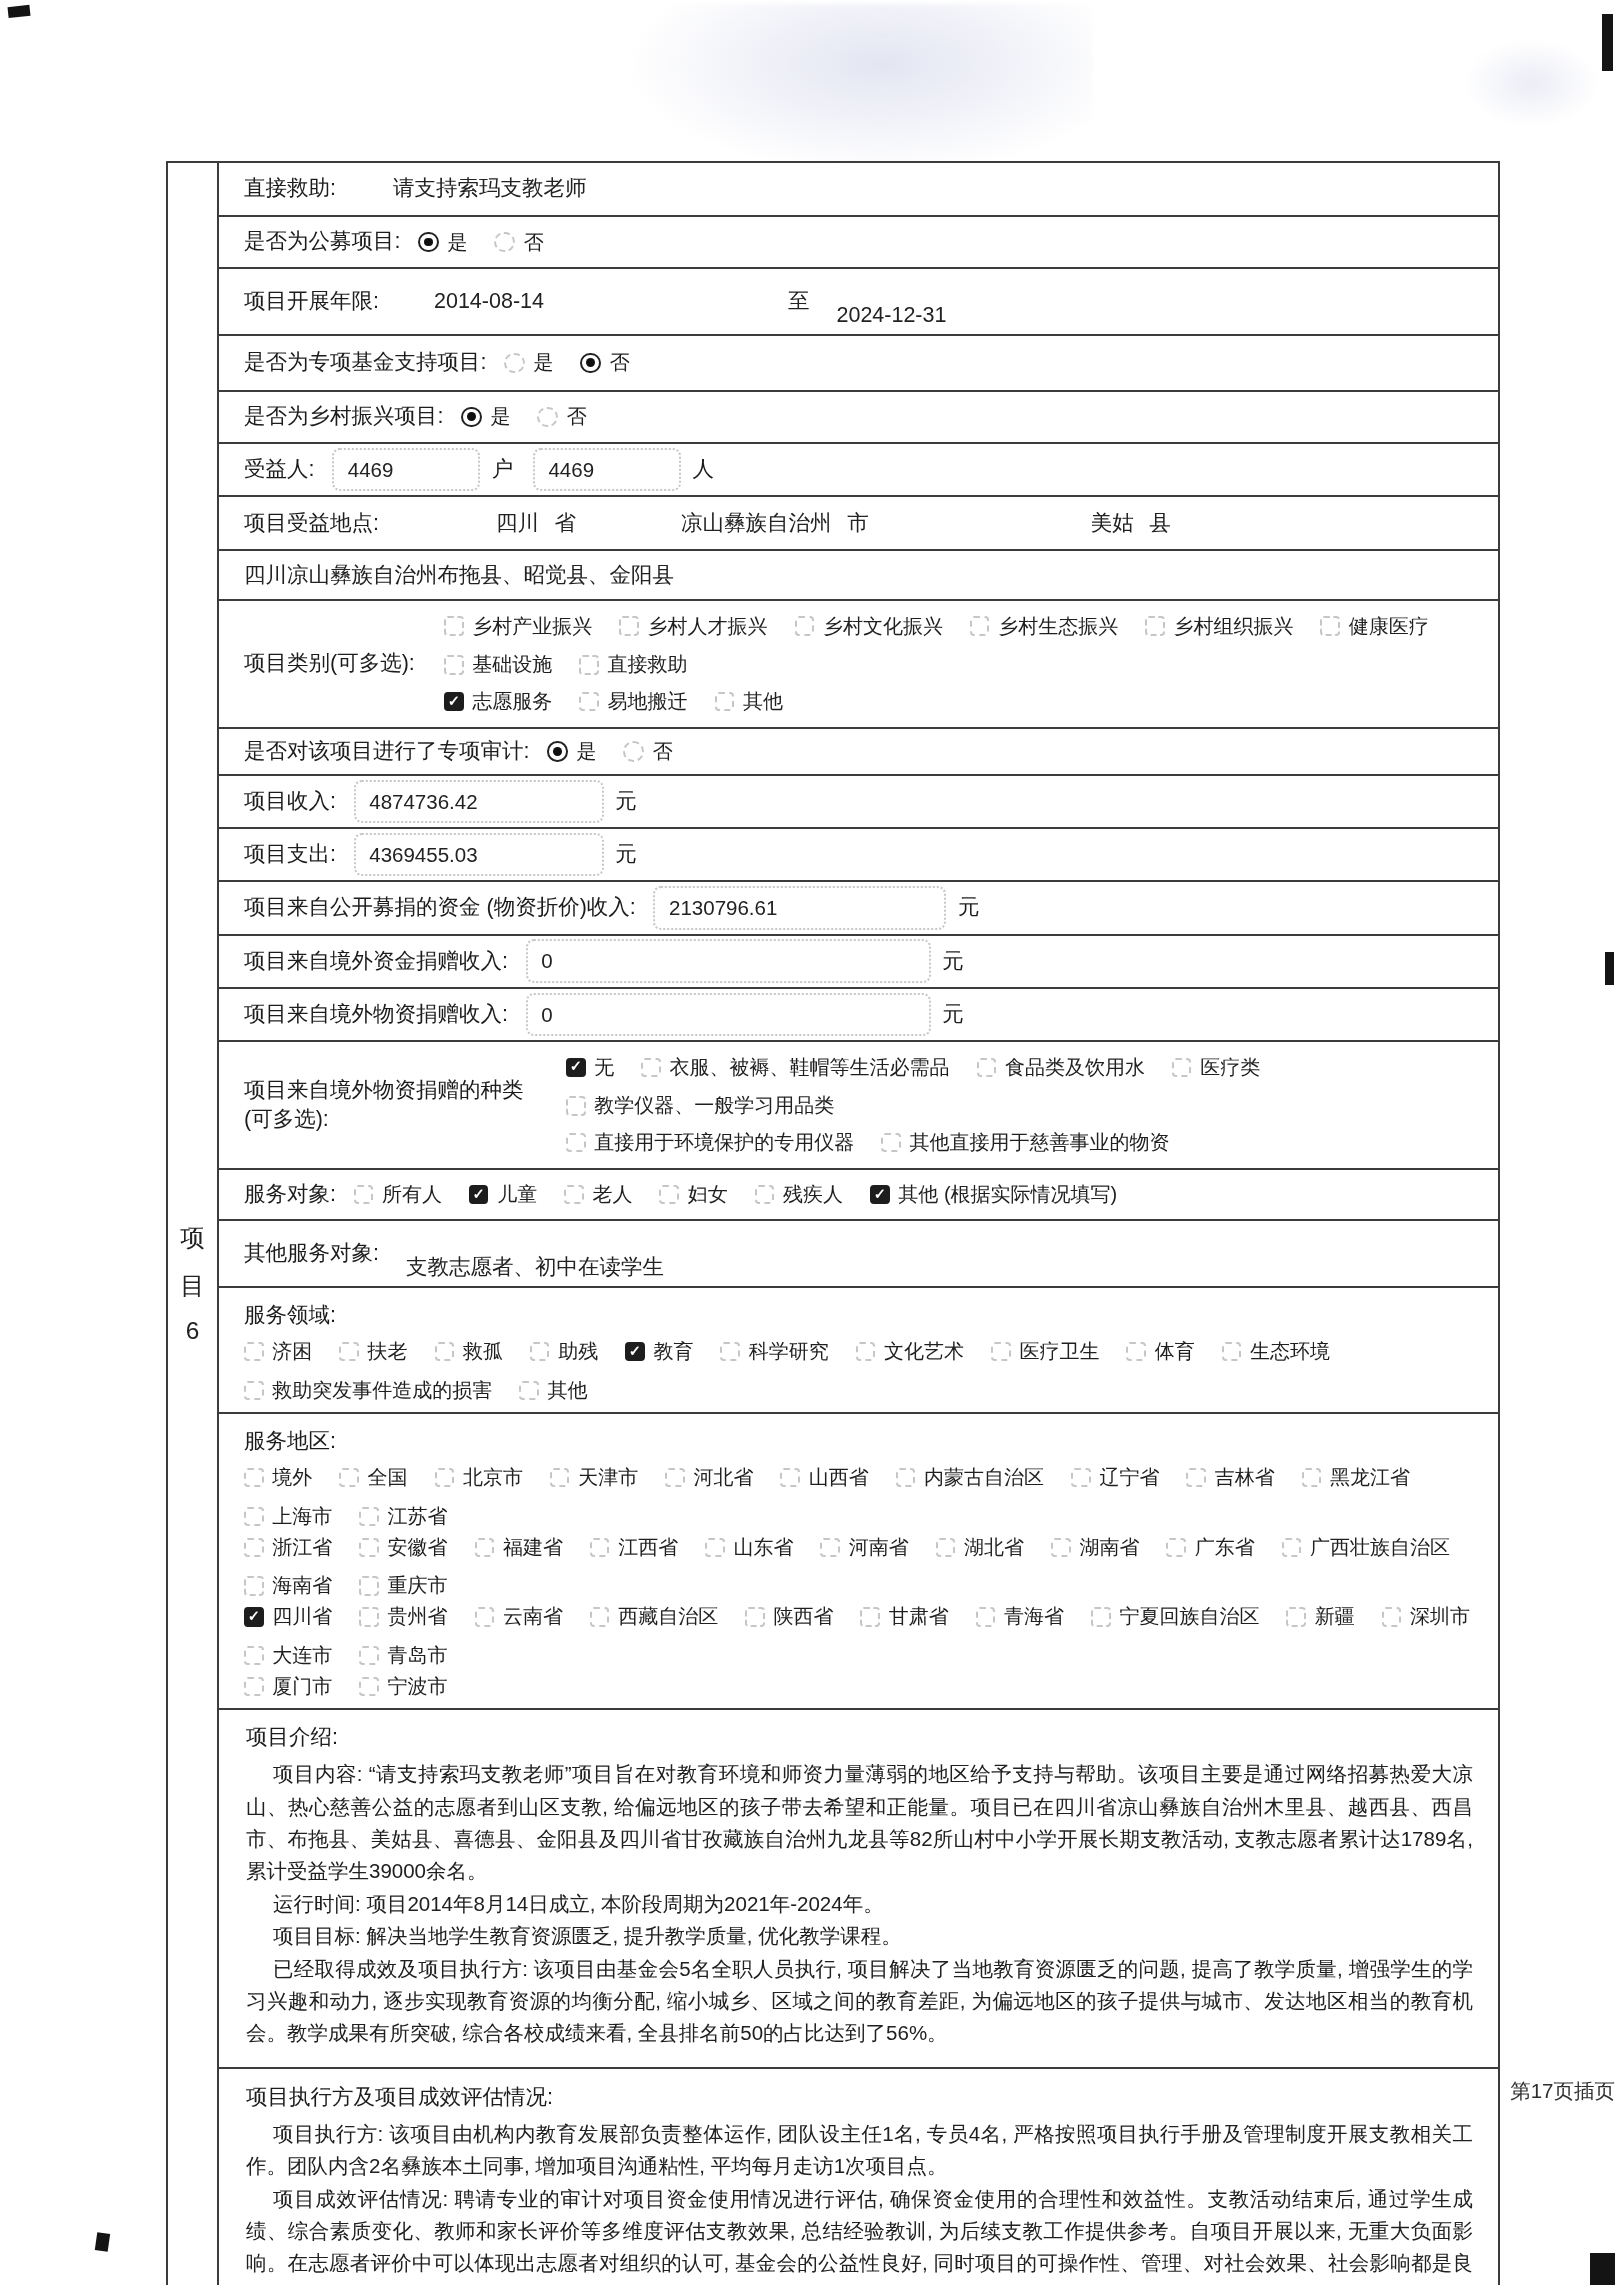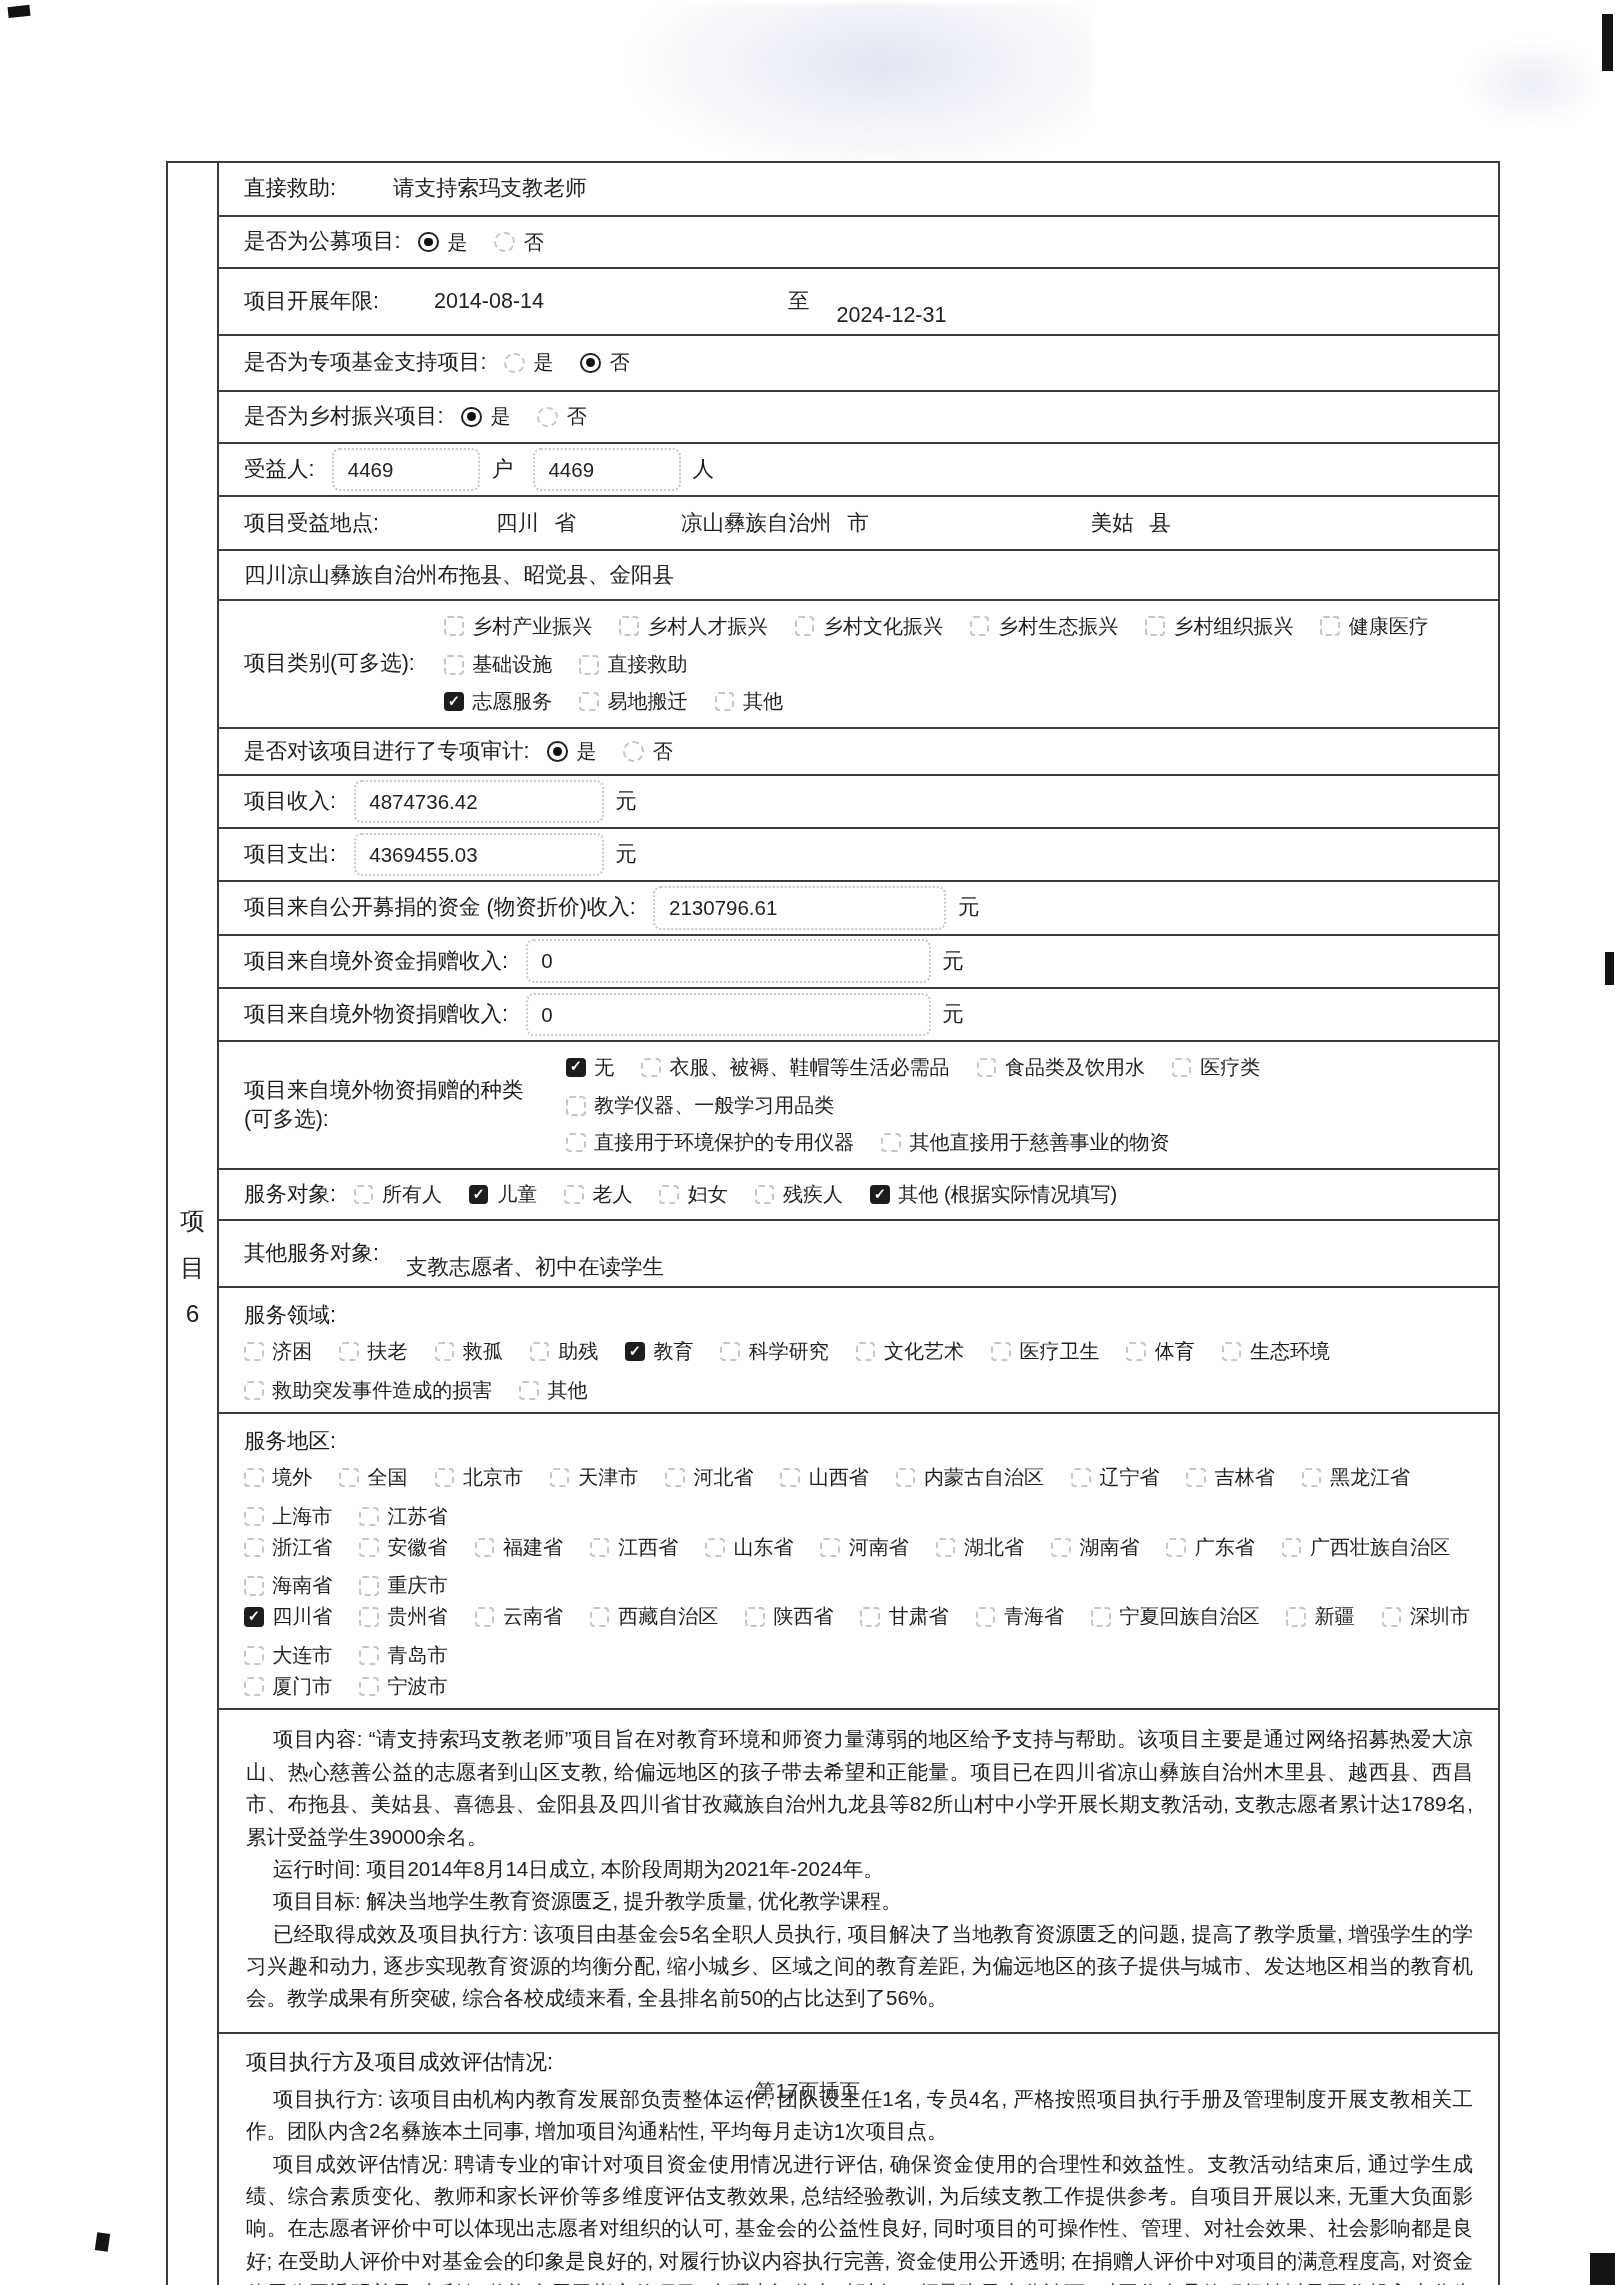--- a/index.html
+++ b/index.html
@@ -102,21 +102,21 @@
   .goods-label span{display:block;}
   .stack{display:flex;flex-direction:column;gap:9.8px;padding:7.8px 0;min-width:0;flex:1;}
   .hdr-line{font-size:21.5px;margin:9.8px 0 7.8px 0;}
   .area-line{margin-bottom:3.9px;}
 
   
   .sec{padding:13.7px 25px 17.6px 27px;}
   .sec-title{font-size:21.5px;margin:0 0 5.9px 0;}
   .para{margin:0;font-size:20.5px;line-height:1.58;text-indent:27px;color:#202020;
         text-align:justify;}
-  .footer{position:absolute;top:2077px;left:0;width:100%;text-align:center;
+  .footer{position:absolute;top:2077px;left:0;width:100%;text-align:right;
           font-size:20.5px;color:#2e2e2e;}
 </style>
 </head>
 <body>
 
 <div class="page">
   <div class="smudge"></div>
   <div class="smudge2"></div>
   <div class="mark a0"></div>
   <div class="mark a1"></div>
@@ -612,20 +612,21 @@
               <span class="opt-label">厦门市</span>
             </span>
             <span class="opt">
               <span class="cb"></span>
               <span class="opt-label">宁波市</span>
             </span>
           </div>
       </div>
 
       <div class="row r22 block sec">
+        <p class="sec-title">项目介绍:</p>
         <div>
             <p class="para">项目内容: “请支持索玛支教老师”项目旨在对教育环境和师资力量薄弱的地区给予支持与帮助。该项目主要是通过网络招募热爱大凉山、热心慈善公益的志愿者到山区支教, 给偏远地区的孩子带去希望和正能量。项目已在四川省凉山彝族自治州木里县、越西县、西昌市、布拖县、美姑县、喜德县、金阳县及四川省甘孜藏族自治州九龙县等82所山村中小学开展长期支教活动, 支教志愿者累计达1789名, 累计受益学生39000余名。</p>
             <p class="para">运行时间: 项目2014年8月14日成立, 本阶段周期为2021年-2024年。</p>
             <p class="para">项目目标: 解决当地学生教育资源匮乏, 提升教学质量, 优化教学课程。</p>
             <p class="para">已经取得成效及项目执行方: 该项目由基金会5名全职人员执行, 项目解决了当地教育资源匮乏的问题, 提高了教学质量, 增强学生的学习兴趣和动力, 逐步实现教育资源的均衡分配, 缩小城乡、区域之间的教育差距, 为偏远地区的孩子提供与城市、发达地区相当的教育机会。教学成果有所突破, 综合各校成绩来看, 全县排名前50的占比达到了56%。</p>
           </div>
       </div>
 
       <div class="row r23 block sec">
         <p class="sec-title">项目执行方及项目成效评估情况:</p>

